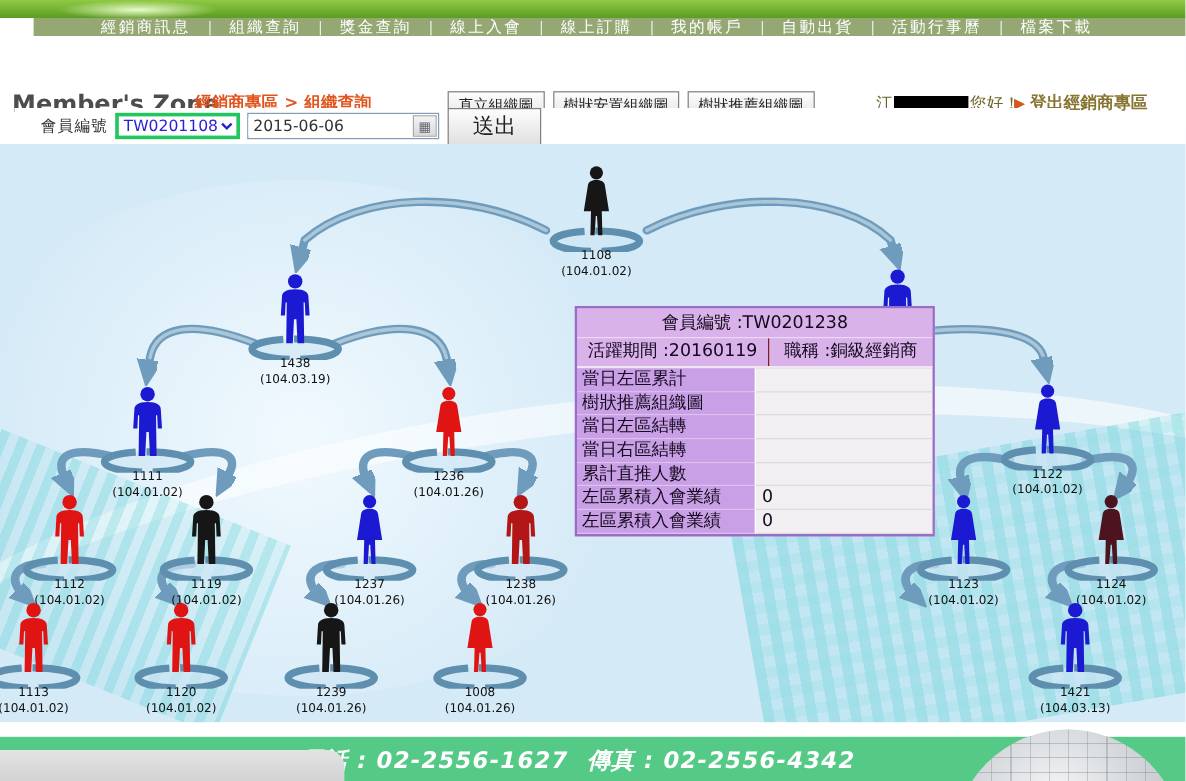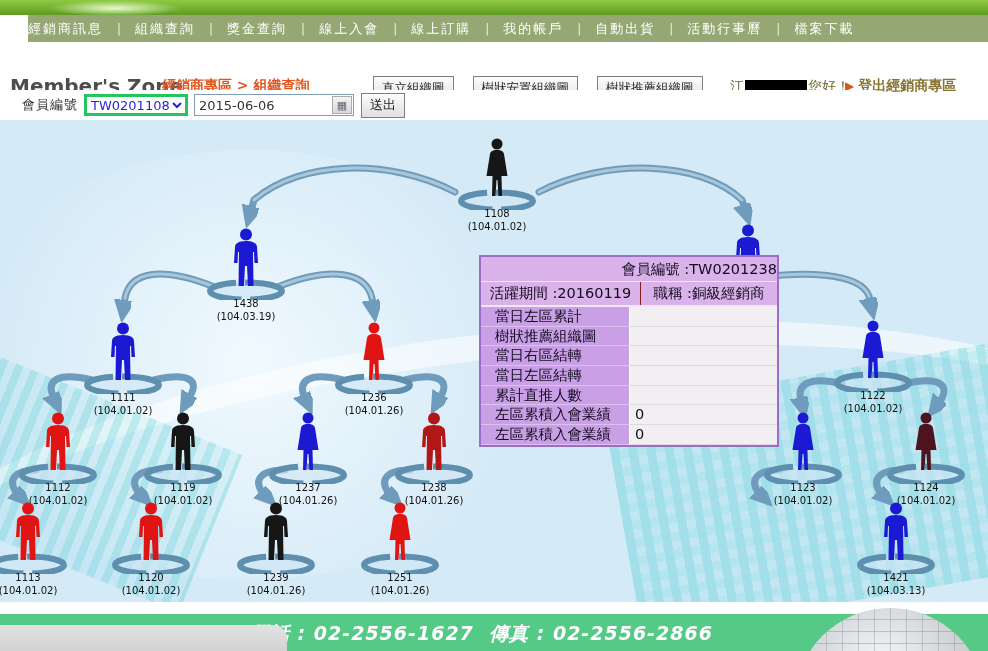--- a/index.html
+++ b/index.html
@@ -5,46 +5,46 @@
   * { margin:0; padding:0; box-sizing:border-box; }
   html,body { width:988px; height:651px; }
   body { font-family:"DejaVu Sans","Liberation Sans",sans-serif; background:#fff; position:relative; overflow:hidden; }
 
   
   .grass { position:absolute; left:0; top:0; width:988px; height:15px;
     background: radial-gradient(ellipse 95px 11px at 115px 55%, rgba(238,255,210,.95), rgba(238,255,210,0) 70%),
                 linear-gradient(180deg,#8fca43,#5d9c23); }
 
   
-  .nav { position:absolute; left:28px; top:15px; width:960px; height:27px;
-    background:#95a873; display:flex; align-items:center; }
+  .nav { position:absolute; left:28px; top:15px; width:960px; height:15px;
+    background:#95a873; display:flex; align-items:center; padding-left:56px; }
   .nav a { color:#fff; font-size:13px; letter-spacing:2px; text-decoration:none; white-space:nowrap; }
   .nav .sep { color:#e8eedd; font-size:12px; margin:0 14px; }
 
   
   .hdr { position:absolute; left:0; top:44px; width:988px; height:46px; background:#fff;margin-top:16px; }
   .title-en { position:absolute; left:10px; top:14px; font-size:20px; font-weight:bold; color:#4d4d4d; }
   .crumb { position:absolute; left:162px; top:17px; font-size:14px; font-weight:bold; color:#e1561f; }
-  .viewbtns { position:absolute; left:357px; top:16px; display:flex; gap:19px;padding-left:16px; }
+  .viewbtns { position:absolute; left:357px; top:16px; display:flex; gap:7px;padding-left:16px; }
   .viewbtns button { font-family:inherit; font-size:12.5px; color:#222; padding:3px 8px 4px;
     border:1px solid #7e7e7e; background:linear-gradient(#fdfdfd,#e0e0e0); cursor:pointer; white-space:nowrap; }
   .greet { position:absolute; left:730px; top:18px; font-size:14px; color:#6e652b; display:flex; align-items:center; }
   .redact { display:inline-block; width:62px; height:14px; background:#000; margin:0 1px; }
   .logout { position:absolute; left:845px; top:17px; font-size:14px; font-weight:bold; color:#877430; text-decoration:none; white-space:nowrap; }
   .logout .tri { color:#d4571e; font-size:12px; margin-right:4px; }
 
   
-  .qbar { position:absolute; left:0; top:90px; width:876px; height:30px; background:#fff; display:flex; align-items:center; }
+  .qbar { position:absolute; left:12px; top:90px; width:876px; height:30px; background:#fff; display:flex; align-items:center; }
   .qbar .lbl { font-size:13px; color:#333; margin-left:22px; margin-right:6px; letter-spacing:1px; }
   .qbar select { font-family:inherit; font-size:13px; color:#2a1fd4; height:22px; border:3px solid #22c55e; background:#fff; width:104px; }
   .datebox { display:flex; align-items:center; border:1px solid #7f9db9; background:#fff; height:22px; width:160px; margin-left:6px; }
   .datebox input { flex:1; border:0; outline:none; font-family:inherit; font-size:13px; color:#333; padding-left:4px; width:120px; }
   .calbtn { width:20px; height:18px; margin-right:1px; border:1px solid #aaa; background:linear-gradient(#f4f4f4,#d8d8d8);
     font-size:11px; color:#667; display:flex; align-items:center; justify-content:center; cursor:pointer; }
-  .sendbtn { font-family:inherit; font-size:13px; color:#222; margin-left:7px; padding:2px 8px 3px;
+  .sendbtn { font-family:inherit; font-size:18px; color:#222; margin-left:7px; padding:2px 20px 3px;
     border:1px solid #7e7e7e; background:linear-gradient(#fdfdfd,#e0e0e0); cursor:pointer; }
 
   
   .tree { position:absolute; left:0; top:120px; width:988px; height:482px; background:#d5eaf7; overflow:hidden; }
   .bg-circle { position:absolute; left:-60px; top:30px; width:620px; height:430px; border-radius:50%;
     background:radial-gradient(circle, rgba(244,251,255,.9), rgba(244,251,255,0) 70%); }
   .bg-swoosh { position:absolute; left:-120px; top:210px; width:1300px; height:420px; border-radius:50%;
     border-top:26px solid rgba(255,255,255,.55); transform:rotate(-6deg); }
   .bg-teal-r { position:absolute; left:620px; top:255px; width:400px; height:230px; transform:rotate(-10deg); opacity:.4;
     background:repeating-linear-gradient(90deg, rgba(64,200,205,.8) 0 9px, rgba(64,200,205,.25) 9px 18px),
@@ -56,27 +56,27 @@
   .links path { fill:none; stroke:#6f9cbc; stroke-width:7; stroke-linecap:round; }
   .links path.inner { stroke:#a9c7d9; stroke-width:3; }
 
   .node { position:absolute; width:84px; z-index:2; text-align:center; cursor:pointer; }
   .node svg.nfig { display:block; }
   .nlabel { font-size:10px; line-height:12.5px; color:#111; margin-top:-2px; white-space:nowrap; }
 
   
   .popup { position:absolute; left:479px; top:255px; width:300px; height:192px; z-index:5;
     border:2px solid #9a6ec6; background:#d9b2ea; font-size:14.5px; color:#140a1e; }
-  .p-head { height:25px; line-height:25px; text-align:right; background:#d9b2ea; border-bottom:1px solid #f0e4f8; }
+  .p-head { height:25px; line-height:25px; text-align:center; background:#d9b2ea; border-bottom:1px solid #f0e4f8; }
   .p-head2 { height:25px; display:flex; background:#d9b2ea; border-bottom:2px solid #efe7f5; }
   .p-head2 span { line-height:23px; text-align:center; }
   .p-head2 .c1 { width:160px; border-right:1px solid #7f1d1d; }
   .p-head2 .c2 { flex:1; }
   .p-data { height:19.7px; display:flex; }
-  .p-data .p-label { width:148px; background:#c9a0e6; line-height:19.5px; padding-left:14px; border-bottom:1px solid #dcc2ee; }
+  .p-data .p-label { width:148px; background:#c9a0e6; line-height:19.5px; padding-left:4px; border-bottom:1px solid #dcc2ee; }
   .p-data .p-val { flex:1; background:#f1eff2; line-height:19.5px; padding-left:5px; border-bottom:1px solid #dcdcdc; border-left:1px solid #fff; }
 
   
   .gap { position:absolute; left:0; top:602px; width:988px; height:12px; background:#fff; }
   .footer { position:absolute; left:0; top:614px; width:988px; height:37px; background:#55c986; }
   .ftext { position:absolute; left:250px; top:7px; font-size:19px; font-style:italic; font-weight:bold; color:#fff; white-space:nowrap; letter-spacing:1px; }
   .graybox { position:absolute; left:0; top:625px; width:287px; height:26px; background:linear-gradient(#e3e3e3,#d2d2d2);
     border-top-right-radius:14px; z-index:6; }
   .globe { position:absolute; left:792px; top:605px; width:196px; height:46px; overflow:hidden; z-index:7; }
   .globe .sphere { position:absolute; left:2px; top:3px; width:192px; height:192px; border-radius:50%;
@@ -253,21 +253,21 @@
   <div class="node" style="left:16px; top:290px">
     <svg class="nfig" width="84" height="74" viewBox="0 0 84 74">
         <use href="#plat"></use>
         <use href="#pm" x="25" y="2" fill="#e11414"></use>
       </svg>
     <div class="nlabel">
         <div>1112</div>
         <div>(104.01.02)</div>
       </div>
   </div>
-  <div class="node" style="left:141px; top:290px">
+  <div class="node" style="left:130px; top:290px">
     <svg class="nfig" width="84" height="74" viewBox="0 0 84 74">
         <use href="#plat"></use>
         <use href="#pm" x="25" y="2" fill="#161616"></use>
       </svg>
     <div class="nlabel">
         <div>1119</div>
         <div>(104.01.02)</div>
       </div>
   </div>
   <div class="node" style="left:266px; top:290px">
@@ -339,21 +339,21 @@
         <div>1239</div>
         <div>(104.01.26)</div>
       </div>
   </div>
   <div class="node" style="left:358px; top:380px">
     <svg class="nfig" width="84" height="74" viewBox="0 0 84 74">
         <use href="#plat"></use>
         <use href="#pf" x="25" y="2" fill="#e11414"></use>
       </svg>
     <div class="nlabel">
-        <div>1251</div>
+        <div>1008</div>
         <div>(104.01.26)</div>
       </div>
   </div>
   <div class="node" style="left:854px; top:380px">
     <svg class="nfig" width="84" height="74" viewBox="0 0 84 74">
         <use href="#plat"></use>
         <use href="#pm" x="25" y="2" fill="#1b1ad2"></use>
       </svg>
     <div class="nlabel">
         <div>1421</div>
@@ -370,25 +370,25 @@
   </div>
   <div class="p-data">
       <span class="p-label">當日左區累計</span>
       <span class="p-val"></span>
     </div>
   <div class="p-data">
       <span class="p-label">樹狀推薦組織圖</span>
       <span class="p-val"></span>
     </div>
   <div class="p-data">
+      <span class="p-label">當日左區結轉</span>
+      <span class="p-val"></span>
+    </div>
+  <div class="p-data">
       <span class="p-label">當日右區結轉</span>
-      <span class="p-val"></span>
-    </div>
-  <div class="p-data">
-      <span class="p-label">當日左區結轉</span>
       <span class="p-val"></span>
     </div>
   <div class="p-data">
       <span class="p-label">累計直推人數</span>
       <span class="p-val"></span>
     </div>
   <div class="p-data">
       <span class="p-label">左區累積入會業績</span>
       <span class="p-val">0</span>
     </div>
@@ -397,19 +397,19 @@
       <span class="p-val">0</span>
     </div>
 </div>
 
 <div class="gap"></div>
 <div class="footer">
   <span class="ftext">
     <span>電話 :</span>
     <span>02-2556-1627</span>&nbsp;
     <span>傳真 :</span>
-    <span>02-2556-2866</span>
+    <span>02-2556-4342</span>
   </span>
 </div>
 <div class="graybox"></div>
 <div class="globe">
     <div class="sphere"></div>
   </div>
 
 </body></html>

